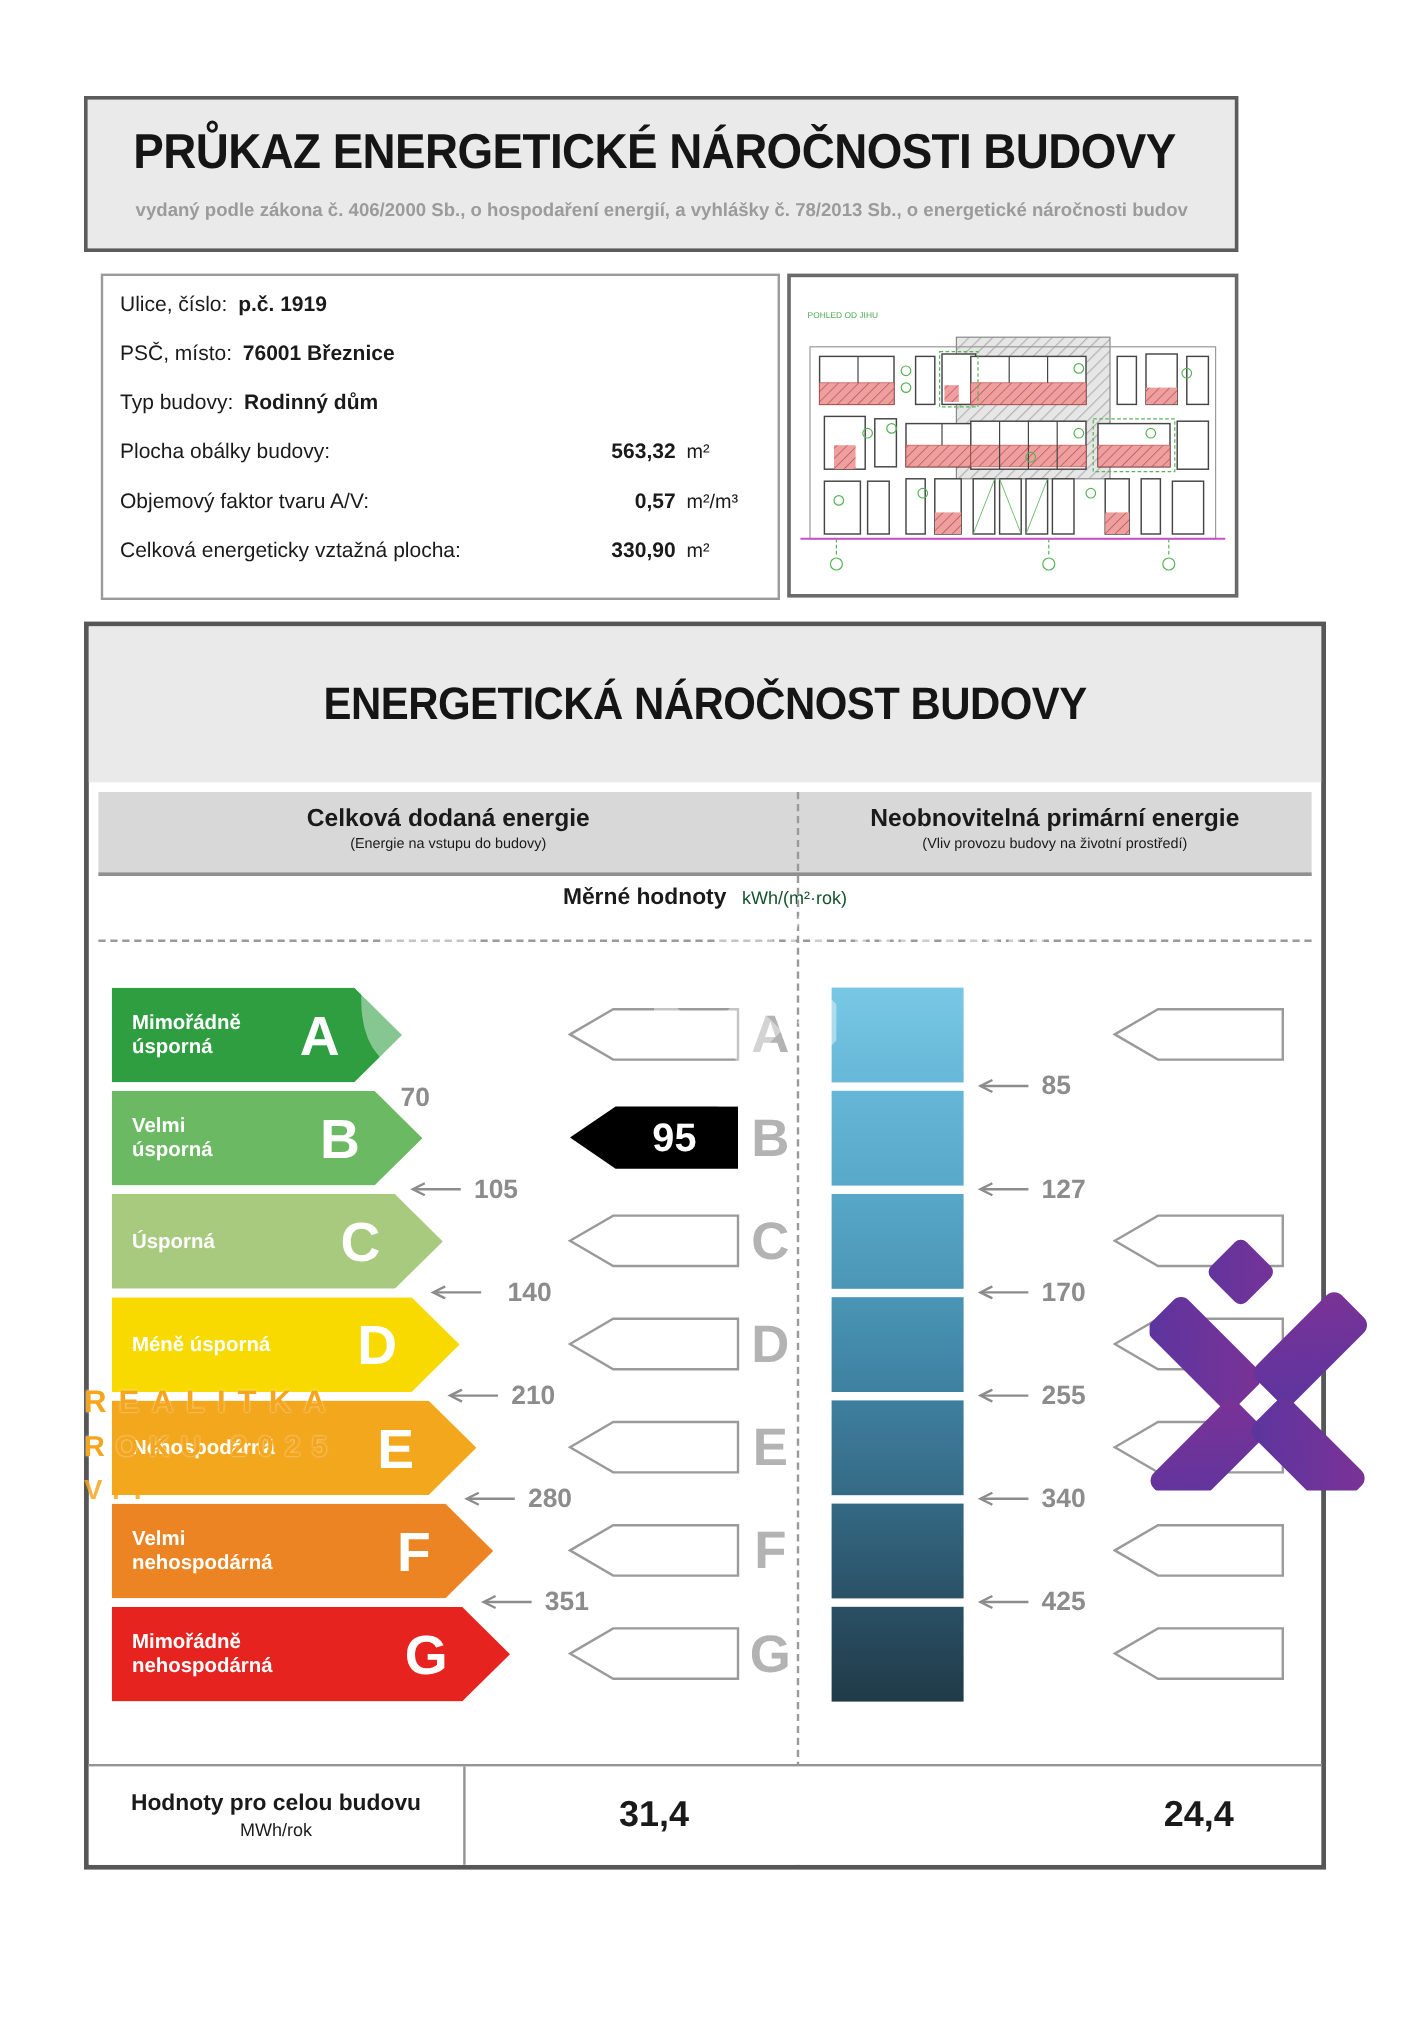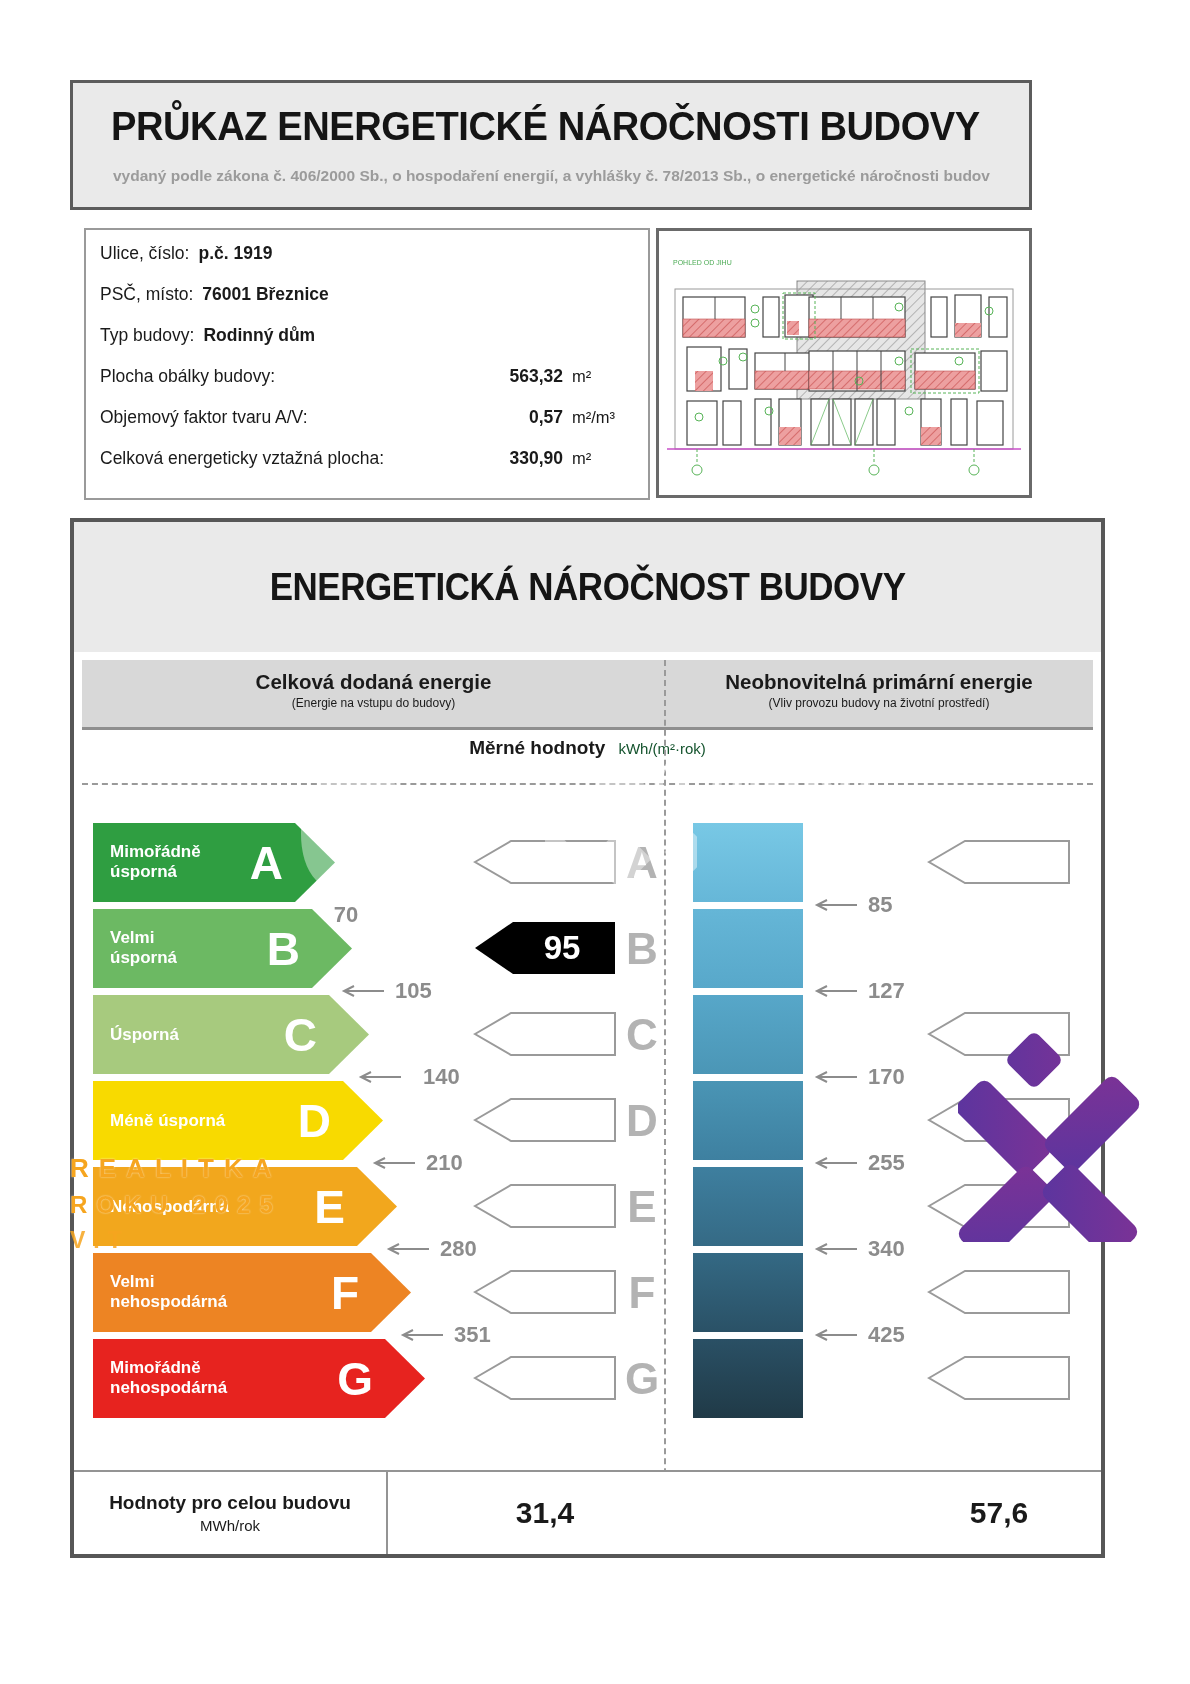--- a/index.html
+++ b/index.html
@@ -438,21 +438,21 @@
       </svg>
     <span>425</span>
   </div>
 
   <div class="abs footer">
     <div class="fcell">
       <div class="l1">Hodnoty pro celou budovu</div>
       <div class="l2">MWh/rok</div>
     </div>
     <div class="fval" style="left:399px;">31,4</div>
-    <div class="fval" style="left:853px;">57,6</div>
+    <div class="fval" style="left:853px;">24,4</div>
   </div>
 </div>
 
 <div class="abs wm wm-e">e</div>
 <svg class="abs wm" style="left:545px;top:772px;" width="152" height="150" viewBox="0 0 152 150">
   <g fill="#ffffff" opacity="0.42" transform="rotate(45 76 75)">
     <rect x="14" y="14" width="44" height="44"></rect>
       <rect x="62" y="62" width="44" height="44"></rect>
     <rect x="110" y="14" width="34" height="34"></rect>
       <rect x="14" y="110" width="30" height="30"></rect>

